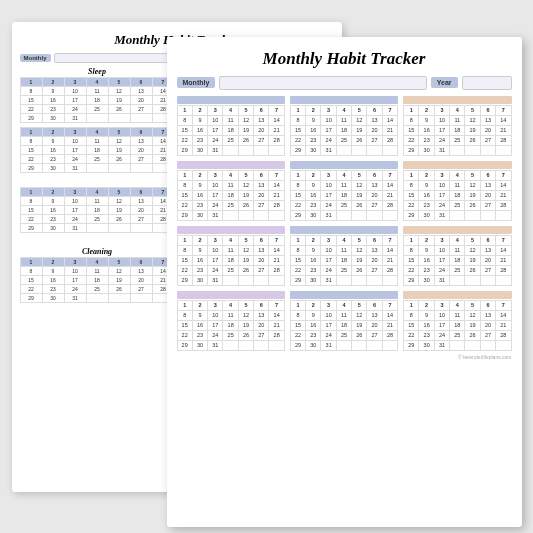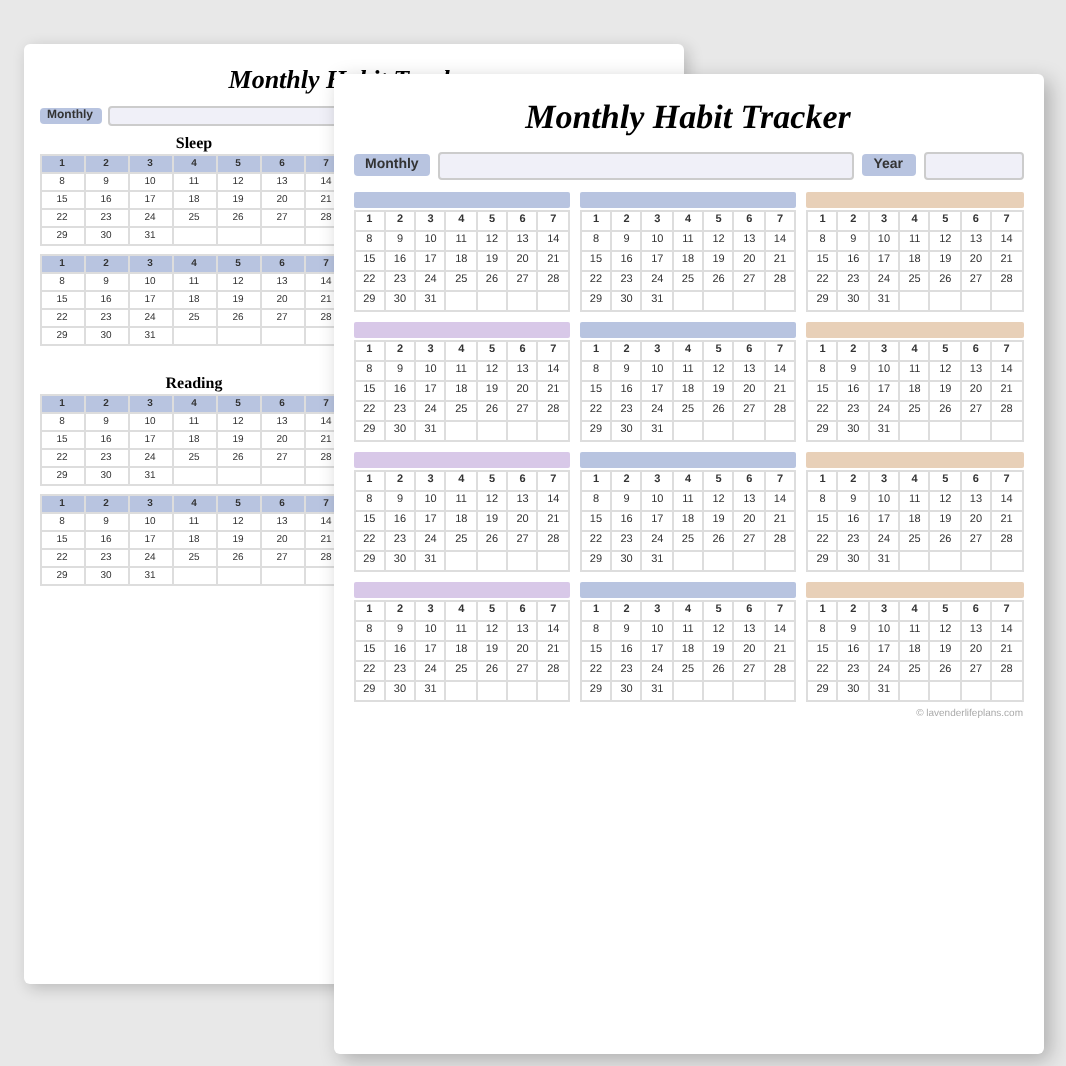--- a/index.html
+++ b/index.html
@@ -93,20 +93,21 @@
     }
     .tracker-section {
       display: flex;
       flex-direction: column;
     }
     .tracker-title {
       font-family: Georgia, serif;
       font-size: 8px;
       font-weight: bold;
       text-align: center;
+      font-style: italic;
       margin-bottom: 1px;
     }
     .mini-calendar {
       width: 100%;
     }
     .mini-calendar table {
       width: 100%;
       border-collapse: collapse;
       font-size: 5px;
     }
@@ -420,21 +421,20 @@
                   <td></td>
                   <td></td>
                   <td></td>
                 </tr>
           </tbody>
             </table>
         </div>
       </div>
 
       <div class="tracker-section">
-        <div class="tracker-title">Reading</div>
         <div class="mini-calendar">
           <table>
             <tbody>
                 <tr class="cal-header">
                   <td>1</td>
                   <td>2</td>
                   <td>3</td>
                   <td>4</td>
                   <td>5</td>
                   <td>6</td>
@@ -530,20 +530,21 @@
                   <td></td>
                   <td></td>
                   <td></td>
                 </tr>
           </tbody>
             </table>
         </div>
       </div>
 
       <div class="tracker-section">
+        <div class="tracker-title">Cleaning</div>
         <div class="mini-calendar">
           <table>
             <tbody>
                 <tr class="cal-header">
                   <td>1</td>
                   <td>2</td>
                   <td>3</td>
                   <td>4</td>
                   <td>5</td>
                   <td>6</td>

